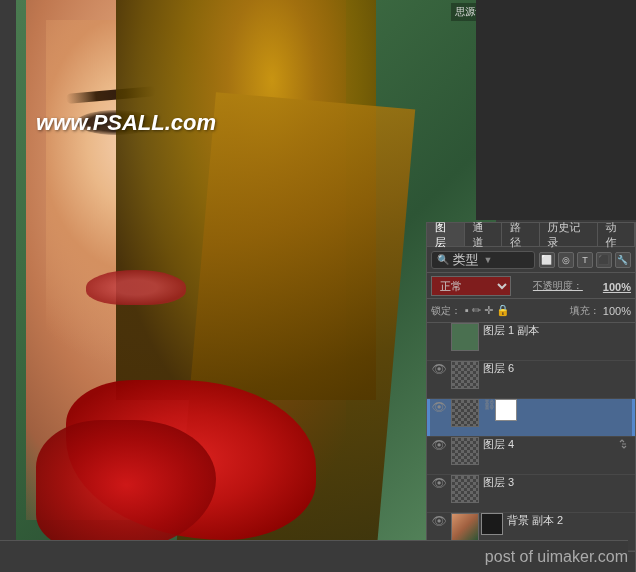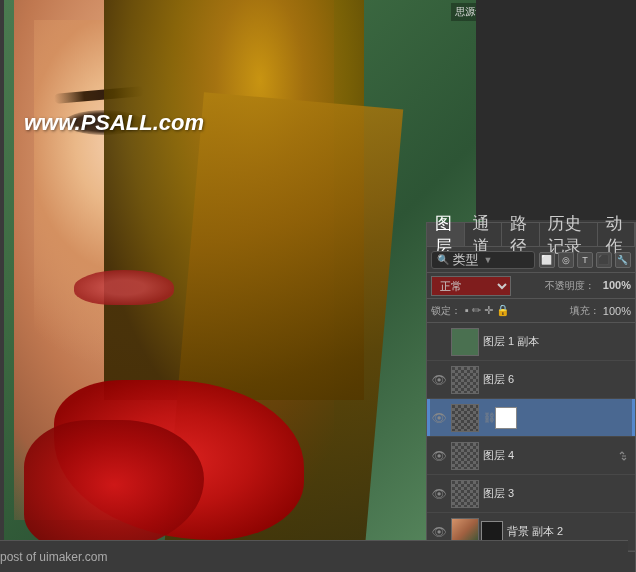--- a/index.html
+++ b/index.html
@@ -7,21 +7,21 @@
 
     .main-container {
       width: 636px;
       height: 572px;
       position: relative;
     }
 
     
     .photo-area {
       position: absolute;
-      left: 4px; top: 0;
+      left: 16px; top: 0;
       width: 480px;
       height: 540px;
       overflow: hidden;
     }
 
     .photo-bg {
       width: 100%;
       height: 100%;
       background: linear-gradient(135deg, #4a7a50 0%, #3d6b42 30%, #2d5535 60%, #5a8a60 100%);
       position: relative;
@@ -155,21 +155,21 @@
       border-bottom: 1px solid #555;
       height: 24px;
       align-items: center;
     }
 
     .panel-tab {
       padding: 0 8px;
       height: 100%;
       display: flex;
       align-items: center;
-      font-size: 17px;
+      font-size: 11px;
       color: #ccc;
       cursor: pointer;
       border-right: 1px solid #555;
     }
 
     .panel-tab.active {
       background: #4a4a4a;
       color: #fff;
     }
 
@@ -233,23 +233,24 @@
       color: #ccc;
       font-size: 11px;
       height: 20px;
       padding: 0 4px;
       width: 80px;
       cursor: pointer;
     }
 
     .opacity-row-part {
       display: flex;
-      align-items: flex-start;
+      align-items: flex-end;
       margin-left: auto;
-      gap: 8px;
+      gap: 20px;
+      text-decoration: underline;
     }
 
     .opacity-label {
       font-size: 10px;
       color: #aaa;
     }
 
     .opacity-value {
       font-size: 11px;
       color: #ccc;
@@ -301,21 +302,21 @@
     }
 
     
     .layers-list {
       flex: 1;
       overflow: hidden;
     }
 
     .layer-row {
       display: flex;
-      align-items: center;
+      align-items: flex-start;
       height: 38px;
       padding: 0 4px;
       border-bottom: 1px solid #484848;
       gap: 4px;
       position: relative;
       cursor: pointer;
     }
 
     .layer-row.active {
       background: #4a6891;
@@ -415,22 +416,22 @@
     
     .footer-bar {
       position: absolute;
       bottom: 0; left: 0;
       width: 628px;
       height: 32px;
       background: #3a3a3a;
       border-top: 1px solid #555;
       display: flex;
       align-items: center;
-      justify-content: flex-start;
-      font-size: 12px;
+      justify-content: flex-end;
+      font-size: 16px;
       color: #aaa;
     }
 
     .active-indicator {
       position: absolute;
       left: 0; top: 0; bottom: 0;
       width: 3px;
       background: #5588cc;
     }
 

